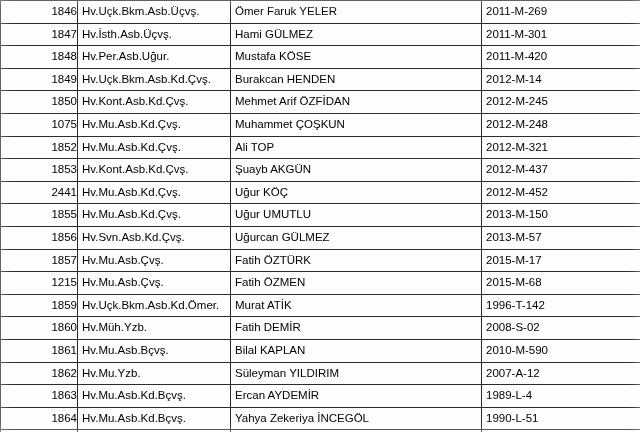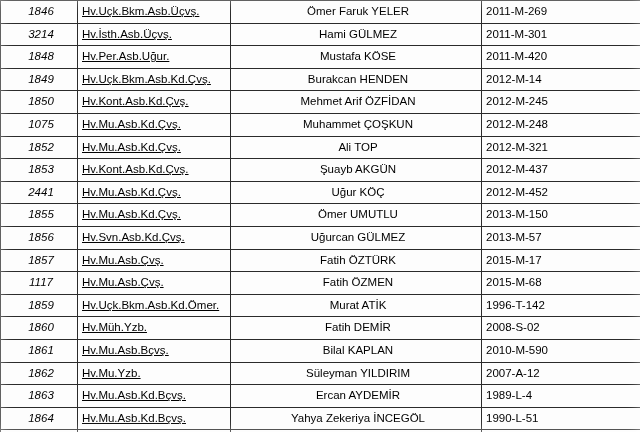--- a/index.html
+++ b/index.html
@@ -32,32 +32,29 @@
     height: 21.6px;
     line-height: 21.6px;
     font-size: 11.5px;
     white-space: nowrap;
     overflow: hidden;
     vertical-align: middle;
     background: #fdfdfd;
   }
   td.c-no {
     width: 72px;
-    text-align: center;
+    text-align: right;
     padding-left: 0;
     border-left: none;
-    font-style: italic;
   }
   td.c-rank {
     width: 148px;
-    text-decoration: underline;
   }
   td.c-name {
     width: 246px;
-    text-align: center;
   }
   td.c-reg {
     width: 172px;
     border-right: none;
   }
   
   #page:after {
     content: "";
     position: absolute;
     left: 0; top: 0; right: 0; bottom: 0;
@@ -71,21 +68,21 @@
 <div id="page">
   <table class="roster">
     <tbody>
         <tr>
           <td class="c-no">1846</td>
           <td class="c-rank">Hv.Uçk.Bkm.Asb.Üçvş.</td>
           <td class="c-name">Ömer Faruk YELER</td>
           <td class="c-reg">2011-M-269</td>
         </tr>
         <tr>
-          <td class="c-no">3214</td>
+          <td class="c-no">1847</td>
           <td class="c-rank">Hv.İsth.Asb.Üçvş.</td>
           <td class="c-name">Hami GÜLMEZ</td>
           <td class="c-reg">2011-M-301</td>
         </tr>
         <tr>
           <td class="c-no">1848</td>
           <td class="c-rank">Hv.Per.Asb.Uğur.</td>
           <td class="c-name">Mustafa KÖSE</td>
           <td class="c-reg">2011-M-420</td>
         </tr>
@@ -121,37 +118,37 @@
         </tr>
         <tr>
           <td class="c-no">2441</td>
           <td class="c-rank">Hv.Mu.Asb.Kd.Çvş.</td>
           <td class="c-name">Uğur KÖÇ</td>
           <td class="c-reg">2012-M-452</td>
         </tr>
         <tr>
           <td class="c-no">1855</td>
           <td class="c-rank">Hv.Mu.Asb.Kd.Çvş.</td>
-          <td class="c-name">Ömer UMUTLU</td>
+          <td class="c-name">Uğur UMUTLU</td>
           <td class="c-reg">2013-M-150</td>
         </tr>
         <tr>
           <td class="c-no">1856</td>
           <td class="c-rank">Hv.Svn.Asb.Kd.Çvş.</td>
           <td class="c-name">Uğurcan GÜLMEZ</td>
           <td class="c-reg">2013-M-57</td>
         </tr>
         <tr>
           <td class="c-no">1857</td>
           <td class="c-rank">Hv.Mu.Asb.Çvş.</td>
           <td class="c-name">Fatih ÖZTÜRK</td>
           <td class="c-reg">2015-M-17</td>
         </tr>
         <tr>
-          <td class="c-no">1117</td>
+          <td class="c-no">1215</td>
           <td class="c-rank">Hv.Mu.Asb.Çvş.</td>
           <td class="c-name">Fatih ÖZMEN</td>
           <td class="c-reg">2015-M-68</td>
         </tr>
         <tr>
           <td class="c-no">1859</td>
           <td class="c-rank">Hv.Uçk.Bkm.Asb.Kd.Ömer.</td>
           <td class="c-name">Murat ATİK</td>
           <td class="c-reg">1996-T-142</td>
         </tr>

